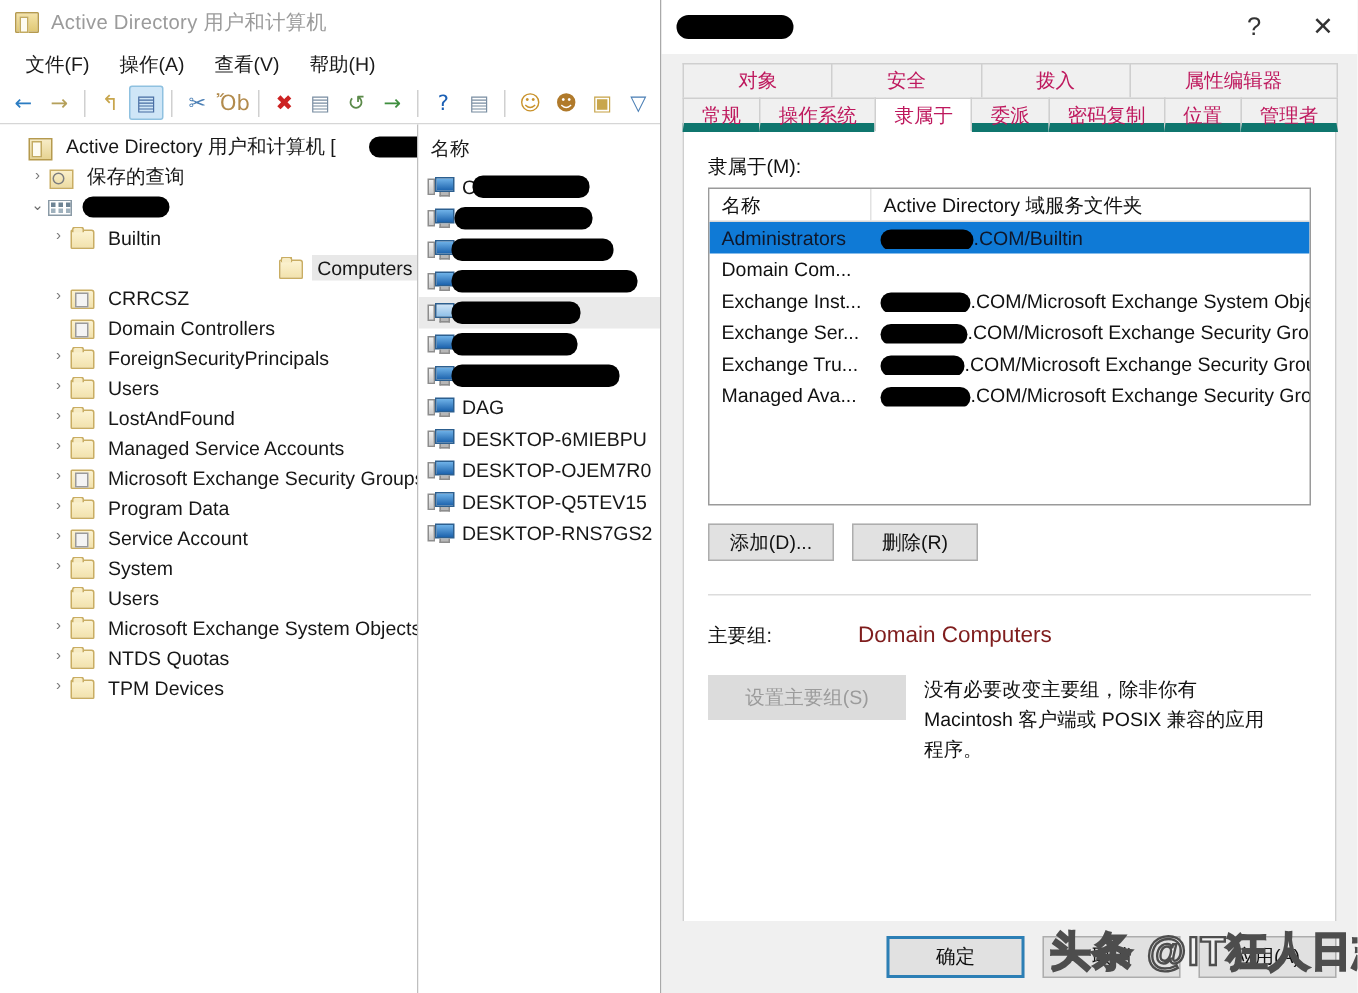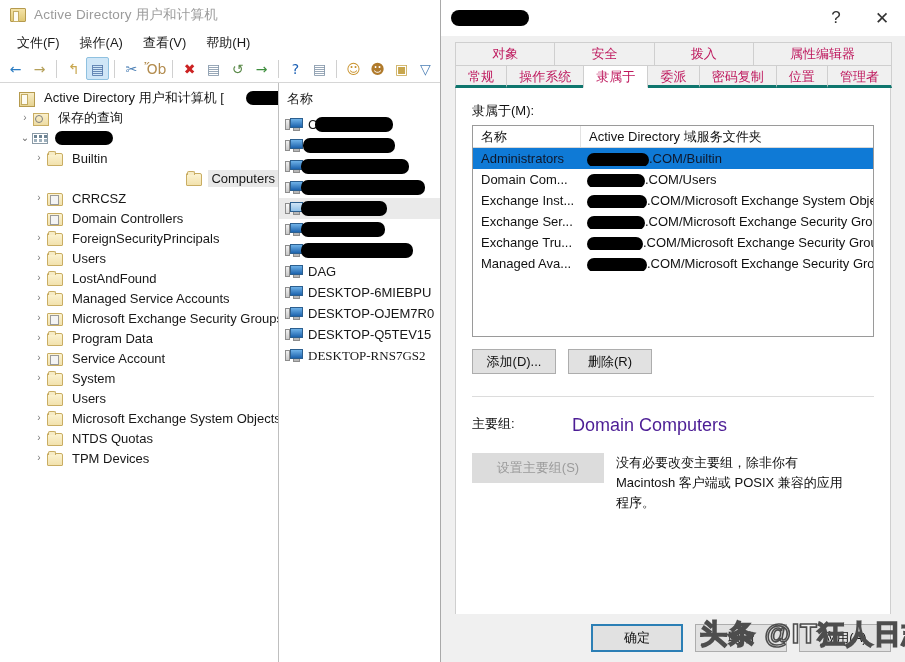--- a/index.html
+++ b/index.html
@@ -183,21 +183,21 @@
   .tab-row { display: flex; }
   .tab {
     flex: 1 1 auto; height: 23px; line-height: 22px; text-align: center;
     font-size: 13px; color: #be185d; background: #f0f0f0;
     border: 1px solid #cfcfcf; border-bottom: none; margin-right: -1px;
     cursor: default; white-space: nowrap; padding: 0 4px;
   }
   .tab.selected {
     background: #ffffff; border-color: #cfcfcf; position: relative; z-index: 3;
   }
-  .tab-row.row2 .tab { border-bottom: 3px solid #0f766e; }
+  .tab-row.row2 .tab { border-bottom: 6px solid #0f766e; }
   .tab-row.row2 .tab.selected { border-bottom: 1px solid #ffffff; }
 
   #tab-page {
     margin: 0 14px; background: #ffffff; border: 1px solid #cfcfcf; border-top: none;
     height: 562px; position: relative; padding: 14px 16px 0 16px;
   }
   .field-label { font-size: 13px; color: #111; margin-bottom: 5px; }
 
   
   #memberof {
@@ -232,21 +232,21 @@
     display: inline-flex; align-items: center; justify-content: center;
     font-family: inherit; padding: 0 10px;
   }
   .btn.default { border: 2px solid #2c7fb5; background: #e1e1e1; }
   #btn-row { margin-top: 12px; display: flex; gap: 12px; }
   hr.sep { border: none; border-top: 1px solid #dcdcdc; margin: 22px 0 0 0; }
 
   #primary-block { margin-top: 18px; }
   .pg-line { display: flex; align-items: flex-start; }
   .pg-label { width: 100px; flex: 0 0 100px; font-size: 13px; color: #111; }
-  .pg-value { font-size: 18px; color: #4c1d95; }
+  .pg-value { font-size: 15px; color: #7f1d1d; }
   #pg-btn-line { margin-top: 17px; display: flex; align-items: flex-start; }
   #set-primary {
     width: 132px; height: 30px; flex: 0 0 132px; background: #dcdcdc; border: 1px solid #dcdcdc;
     color: #9b9b9b; font-size: 13px; display: flex; align-items: center; justify-content: center;
   }
   #pg-note { margin-left: 12px; font-size: 13px; color: #111; line-height: 1.55; max-width: 230px; }
 
   
   #dlg-footer {
     position: absolute; left: 0; right: 0; bottom: 0; height: 48px;
@@ -529,21 +529,21 @@
               <span>DESKTOP-OJEM7R0</span>
             </div>
             <div class="list-row" style="position: relative;">
               <span class="pc-ic">
                 <span class="tower"></span>
                 <span class="mon"></span>
                 <span class="base"></span>
               </span>
               <span>DESKTOP-Q5TEV15</span>
             </div>
-            <div class="list-row" style="position: relative; font-family: Liberation Serif, serif;">
+            <div class="list-row" style="position: relative;">
               <span class="pc-ic">
                 <span class="tower"></span>
                 <span class="mon"></span>
                 <span class="base"></span>
               </span>
               <span>DESKTOP-RNS7GS2</span>
             </div>
           </div>
       </div>
     </div>
@@ -590,21 +590,20 @@
             <div class="mo-col mo-c1">名称</div>
             <div class="mo-col mo-c2">Active Directory 域服务文件夹</div>
           </div>
           <div id="mo-rows">
               <div class="mo-row selected">
                 <div class="mo-name">Administrators</div>
                 <div class="mo-path"><span style="display: inline-block; width: 60px;"></span><span>.COM/Builtin</span><span class="mo-redact" style="width: 62px;"></span></div>
               </div>
               <div class="mo-row">
                 <div class="mo-name">Domain Com...</div>
-                <div class="mo-path"><span style="display: inline-block; width: 56px;"></span><span>.COM/Users</span><span class="mo-redact" style="width: 58px;"></span></div>
               </div>
               <div class="mo-row">
                 <div class="mo-name">Exchange Inst...</div>
                 <div class="mo-path"><span style="display: inline-block; width: 58px;"></span><span>.COM/Microsoft Exchange System Objects</span><span class="mo-redact" style="width: 60px;"></span></div>
               </div>
               <div class="mo-row">
                 <div class="mo-name">Exchange Ser...</div>
                 <div class="mo-path"><span style="display: inline-block; width: 56px;"></span><span>.COM/Microsoft Exchange Security Groups</span><span class="mo-redact" style="width: 58px;"></span></div>
               </div>
               <div class="mo-row">

